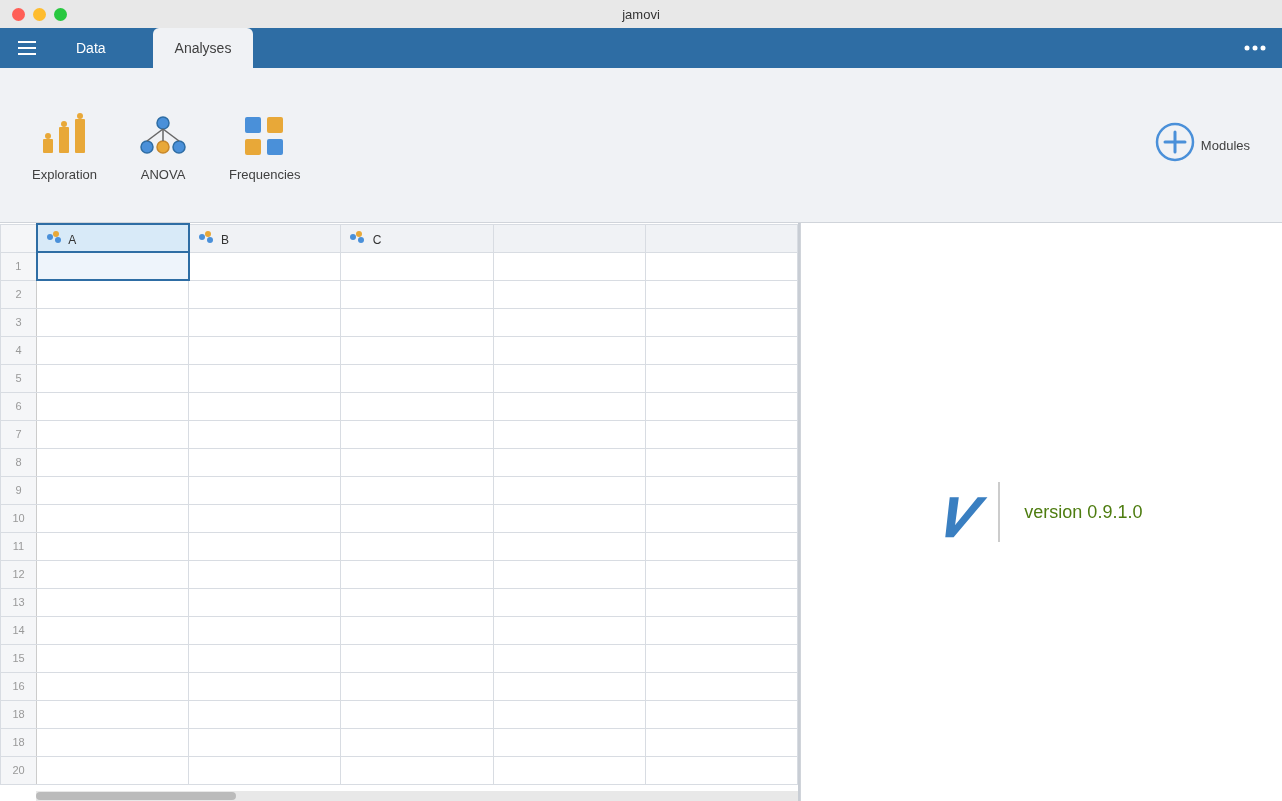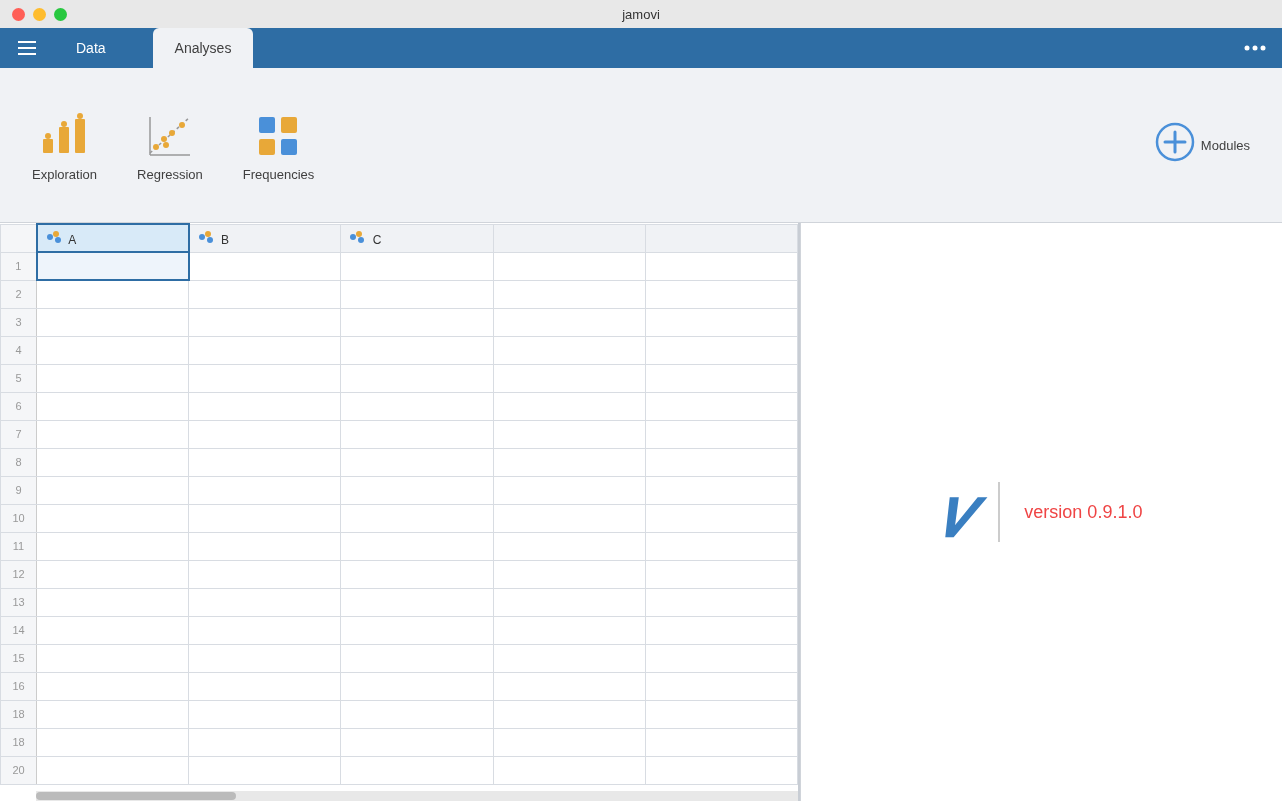--- a/index.html
+++ b/index.html
@@ -261,21 +261,21 @@
       font-family: Georgia, 'Times New Roman', serif;
     }
     .logo-divider {
       width: 2px;
       height: 60px;
       background: #ccc;
       margin: 0 24px;
     }
     .logo-version {
       font-size: 18px;
-      color: #ef4444;
+      color: #4d7c0f;
       font-weight: 300;
     }
     
     svg { display: block; }
   </style>
 </head>
 <body>
 
 <div class="titlebar">
   <div class="window-controls">
@@ -318,38 +318,35 @@
 
         <circle cx="9" cy="25" r="3" fill="#e8a838"></circle>
         <circle cx="25" cy="13" r="3" fill="#e8a838"></circle>
         <circle cx="41" cy="5" r="3" fill="#e8a838"></circle>
       </svg>
     </div>
     <span class="ribbon-label">Exploration</span>
   </div>
 
 
-
   <div class="ribbon-item">
     <div class="ribbon-icon">
       <svg width="52" height="48" viewBox="0 0 52 48">
-
-        <line x1="6" y1="42" x2="46" y2="6" stroke="#999" stroke-width="1.5" stroke-dasharray="3,3"></line>
-        <circle cx="12" cy="36" r="3" fill="#e8a838"></circle>
-        <circle cx="20" cy="28" r="3" fill="#e8a838"></circle>
-        <circle cx="28" cy="22" r="3" fill="#e8a838"></circle>
-        <circle cx="38" cy="14" r="3" fill="#e8a838"></circle>
-        <circle cx="22" cy="34" r="3" fill="#e8a838"></circle>
-
-        <line x1="6" y1="6" x2="6" y2="44" stroke="#999" stroke-width="1.5"></line>
-        <line x1="6" y1="44" x2="46" y2="44" stroke="#999" stroke-width="1.5"></line>
+        <circle cx="26" cy="12" r="6" fill="#4a90d9" stroke="#2e6da4" stroke-width="1.5"></circle>
+        <circle cx="10" cy="36" r="6" fill="#4a90d9" stroke="#2e6da4" stroke-width="1.5"></circle>
+        <circle cx="26" cy="36" r="6" fill="#e8a838" stroke="#c8882a" stroke-width="1.5"></circle>
+        <circle cx="42" cy="36" r="6" fill="#4a90d9" stroke="#2e6da4" stroke-width="1.5"></circle>
+        <line x1="26" y1="18" x2="10" y2="30" stroke="#666" stroke-width="1.5"></line>
+        <line x1="26" y1="18" x2="26" y2="30" stroke="#666" stroke-width="1.5"></line>
+        <line x1="26" y1="18" x2="42" y2="30" stroke="#666" stroke-width="1.5"></line>
       </svg>
     </div>
-    <span class="ribbon-label">Regression</span>
-  </div>
+    <span class="ribbon-label">ANOVA</span>
+  </div>
+
 
   <div class="ribbon-item">
     <div class="ribbon-icon">
       <svg width="52" height="48" viewBox="0 0 52 48">
 
         <rect x="6" y="6" width="16" height="16" fill="#4a90d9" rx="2"></rect>
         <rect x="28" y="6" width="16" height="16" fill="#e8a838" rx="2"></rect>
         <rect x="6" y="28" width="16" height="16" fill="#e8a838" rx="2"></rect>
         <rect x="28" y="28" width="16" height="16" fill="#4a90d9" rx="2"></rect>
       </svg>

